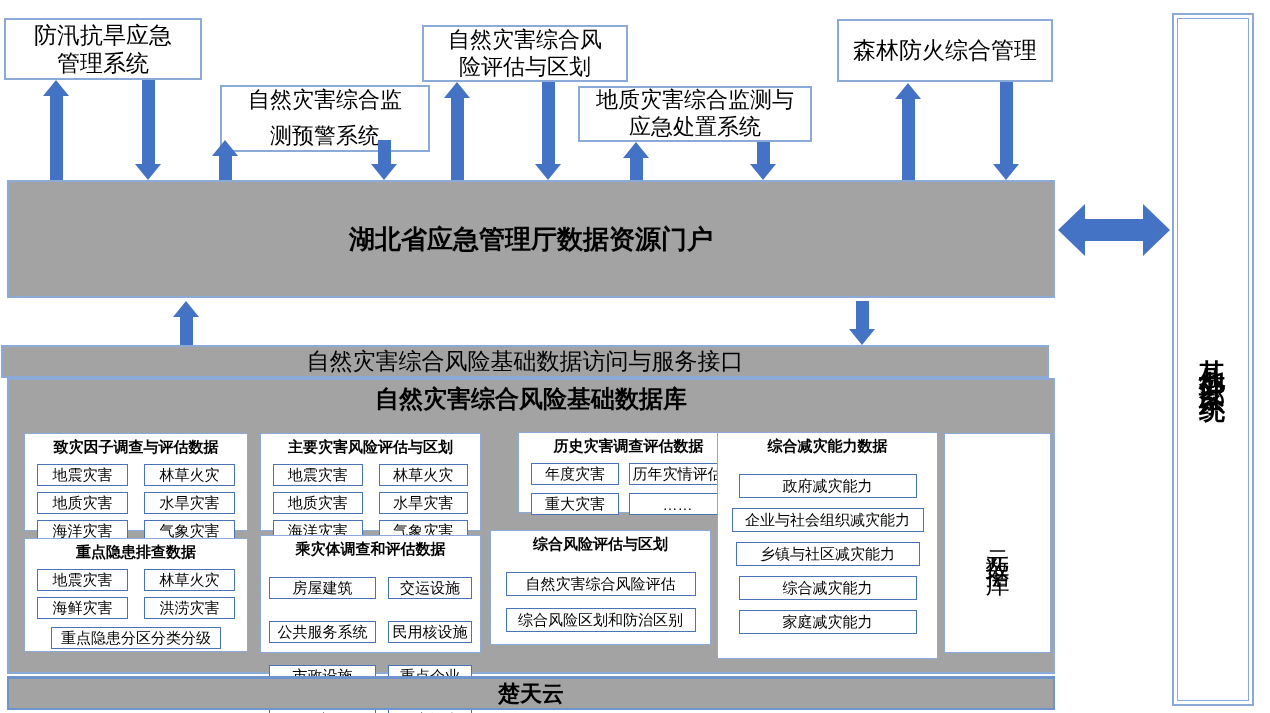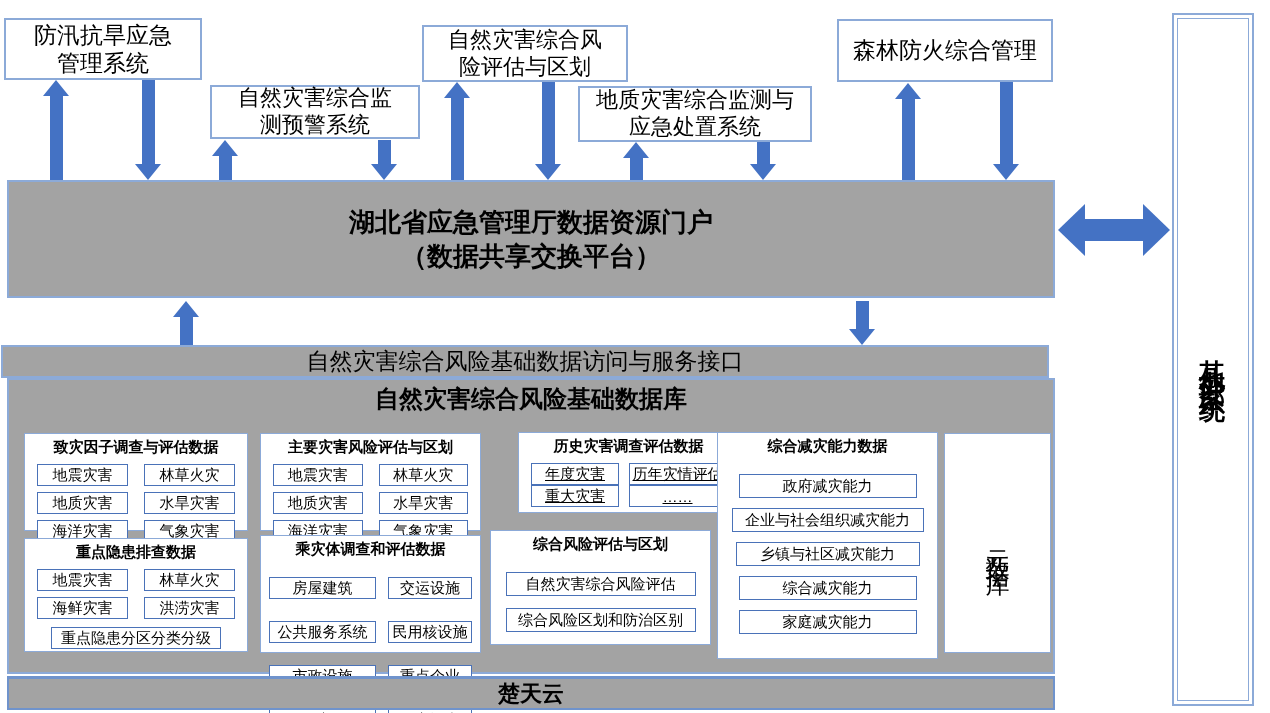--- a/index.html
+++ b/index.html
@@ -63,21 +63,21 @@
 </style>
 </head>
 <body>
 
 <div id="stage">
 
   <div class="sysbox" style="left:4px;top:18px;width:198px;height:62px;">
     <span>防汛抗旱应急</span>
     <span>管理系统</span>
   </div>
-  <div class="sysbox" style="left:210px;top:85px;width:210px;height:54px;font-size:22px;">
+  <div class="sysbox" style="left:220px;top:85px;width:210px;height:67px;font-size:22px;justify-content:space-between;">
     <span>自然灾害综合监</span>
     <span>测预警系统</span>
   </div>
   <div class="sysbox" style="left:422px;top:25px;width:206px;height:57px;font-size:22px;">
     <span>自然灾害综合风</span>
     <span>险评估与区划</span>
   </div>
   <div class="sysbox" style="left:578px;top:86px;width:234px;height:56px;font-size:22px;">
     <span>地质灾害综合监测与</span>
     <span>应急处置系统</span>
@@ -122,21 +122,20 @@
       <div class="head-up"></div>
       <div class="shaft"></div>
     </div>
   <div class="varrow" style="left:993px;top:82px;height:98px;">
       <div class="shaft"></div>
       <div class="head-down"></div>
     </div>
 
   <div class="bigbox portal" style="left:7px;top:180px;width:1048px;height:118px;">
     <span>湖北省应急管理厅数据资源门户</span>
-    <span>（数据共享交换平台）</span>
   </div>
 
   <div class="harrow" style="left:1058px;top:204px;width:112px;height:52px;">
     <div class="hhead-left"></div>
       <div class="hshaft"></div>
       <div class="hhead-right"></div>
   </div>
 
   <div class="varrow" style="left:173px;top:301px;height:44px;">
       <div class="head-up"></div>
@@ -198,21 +197,21 @@
         <div class="chip">民用核设施</div>
         <div class="chip">市政设施</div>
         <div class="chip">重点企业</div>
         <div class="chip">人口经济农作物</div>
         <div class="chip">固定资产</div>
       </div>
     </div>
 
     <div class="panel" style="left:509px;top:52px;width:221px;height:81px;">
       <div class="ptitle">历史灾害调查评估数据</div>
-      <div class="chips2" style="grid-template-columns:88px 1fr;gap:0 10px;text-decoration:underline;">
+      <div class="chips2" style="grid-template-columns:88px 1fr;gap:8px 10px;">
         <div class="chip">年度灾害</div>
         <div class="chip">历年灾情评估</div>
         <div class="chip">重大灾害</div>
         <div class="chip">……</div>
       </div>
     </div>
 
     <div class="panel" style="left:481px;top:150px;width:221px;height:115px;">
       <div class="ptitle" style="margin-bottom:12px;">综合风险评估与区划</div>
       <div class="rows" style="gap:12px;">

